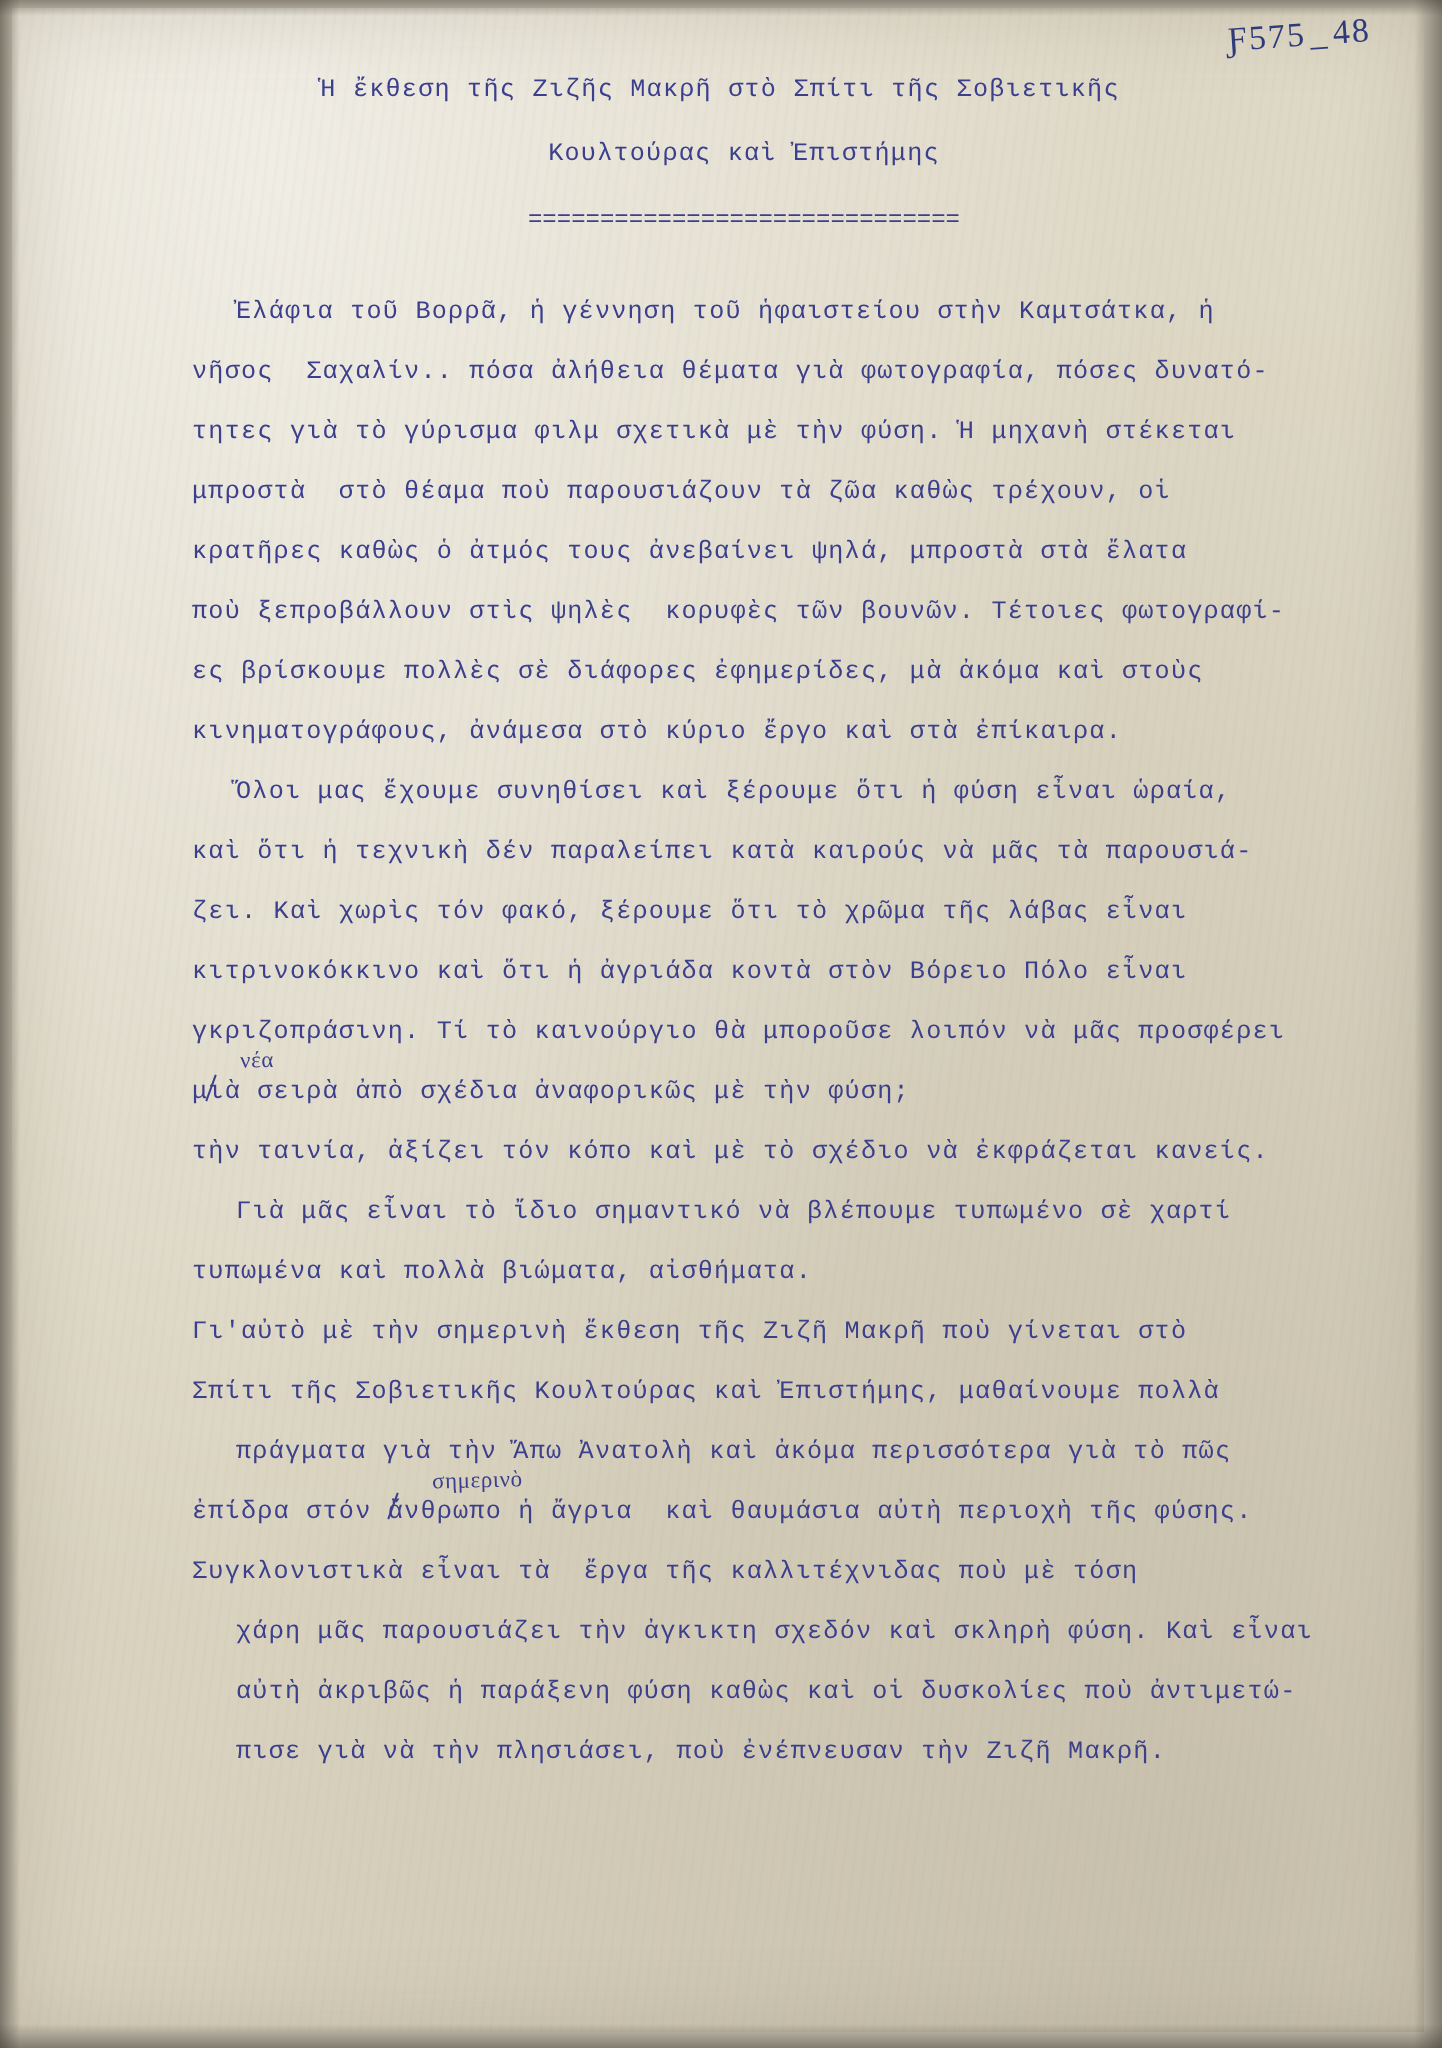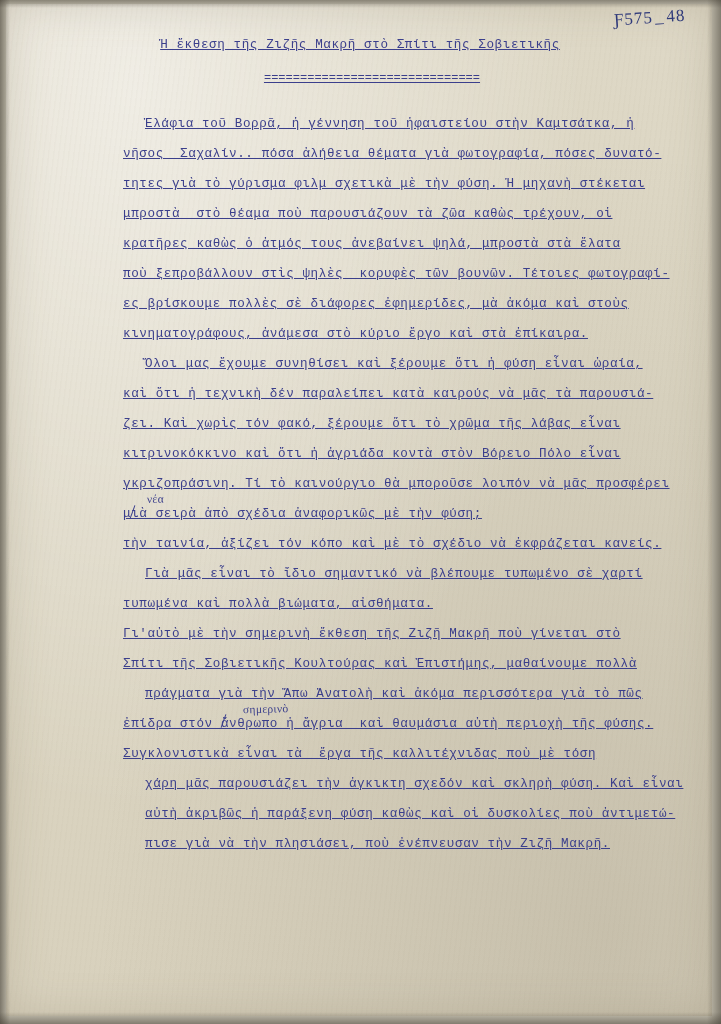--- a/index.html
+++ b/index.html
@@ -66,21 +66,20 @@
 
   
   .typed {
     position: absolute;
     left: 0; top: 0;
     width: 706px;
     color: #3b3f8c;
     font-size: 12.6px;
     line-height: 30px;
     letter-spacing: 0.6px;
-    text-decoration: underline;
   }
   .title {
     text-align: center;
     margin-top: 30px;
     color: #3b3f8c;
   }
   .title .l1 { display: block; padding-left: 14px; }
   .title .l2 { display: block; padding-left: 38px; margin-top: 2px; }
   .title .rule {
     display: block;
@@ -90,21 +89,21 @@
     letter-spacing: 0px;
     font-size: 12px;
     color: #3b3f8c;
     text-align: center;
     overflow: hidden;
     white-space: nowrap;
   }
 
   .body-text {
     margin: 16px 0 0 0;
-    padding: 0 40px 0 101px;
+    padding: 0 40px 0 74px;
   }
   .body-text p {
     margin: 0;
     text-indent: 22px;
     white-space: pre-wrap;
   }
 
   .line { position: relative; display: block; white-space: pre; }
   .line.indent { padding-left: 22px; }
 
@@ -137,20 +136,21 @@
   <div class="sheet"></div>
 
   <div class="archive-mark">
     <span>Ƒ575</span><span class="dash">_</span><span>48</span>
   </div>
 
   <div class="typed">
 
     <div class="title">
       <span class="l1">Ἡ ἔκθεση τῆς Ζιζῆς Μακρῆ στὸ Σπίτι τῆς Σοβιετικῆς</span>
+      <span class="l2">Κουλτούρας καὶ Ἐπιστήμης</span>
       <span class="rule">==============================</span>
     </div>
 
     <div class="body-text">
 
       <p><span class="line indent">Ἐλάφια τοῦ Βορρᾶ, ἡ γέννηση τοῦ ἡφαιστείου στὴν Καμτσάτκα, ἡ</span><span class="line">νῆσος  Σαχαλίν.. πόσα ἀλήθεια θέματα γιὰ φωτογραφία, πόσες δυνατό-</span><span class="line">τητες γιὰ τὸ γύρισμα φιλμ σχετικὰ μὲ τὴν φύση. Ἡ μηχανὴ στέκεται</span><span class="line">μπροστὰ  στὸ θέαμα ποὺ παρουσιάζουν τὰ ζῶα καθὼς τρέχουν, οἱ</span><span class="line">κρατῆρες καθὼς ὁ ἀτμός τους ἀνεβαίνει ψηλά, μπροστὰ στὰ ἔλατα</span><span class="line">ποὺ ξεπροβάλλουν στὶς ψηλὲς  κορυφὲς τῶν βουνῶν. Τέτοιες φωτογραφί-</span><span class="line">ες βρίσκουμε πολλὲς σὲ διάφορες ἐφημερίδες, μὰ ἀκόμα καὶ στοὺς</span><span class="line">κινηματογράφους, ἀνάμεσα στὸ κύριο ἔργο καὶ στὰ ἐπίκαιρα.</span></p>
 
       <p><span class="line indent">Ὅλοι μας ἔχουμε συνηθίσει καὶ ξέρουμε ὅτι ἡ φύση εἶναι ὡραία,</span><span class="line">καὶ ὅτι ἡ τεχνικὴ δέν παραλείπει κατὰ καιρούς νὰ μᾶς τὰ παρουσιά-</span><span class="line">ζει. Καὶ χωρὶς τόν φακό, ξέρουμε ὅτι τὸ χρῶμα τῆς λάβας εἶναι</span><span class="line">κιτρινοκόκκινο καὶ ὅτι ἡ ἀγριάδα κοντὰ στὸν Βόρειο Πόλο εἶναι</span><span class="line">γκριζοπράσινη. Τί τὸ καινούργιο θὰ μποροῦσε λοιπόν νὰ μᾶς προσφέρει</span><span class="line"><span class="ins ins-nea">νέα</span><span>μιὰ σειρὰ ἀπὸ σχέδια ἀναφορικῶς μὲ τὴν φύση;</span><span class="slash" style="left:31px; top:6px;"></span></span></p>
 
       <p><span class="line">τὴν ταινία, ἀξίζει τόν κόπο καὶ μὲ τὸ σχέδιο νὰ ἐκφράζεται κανείς.</span></p>

